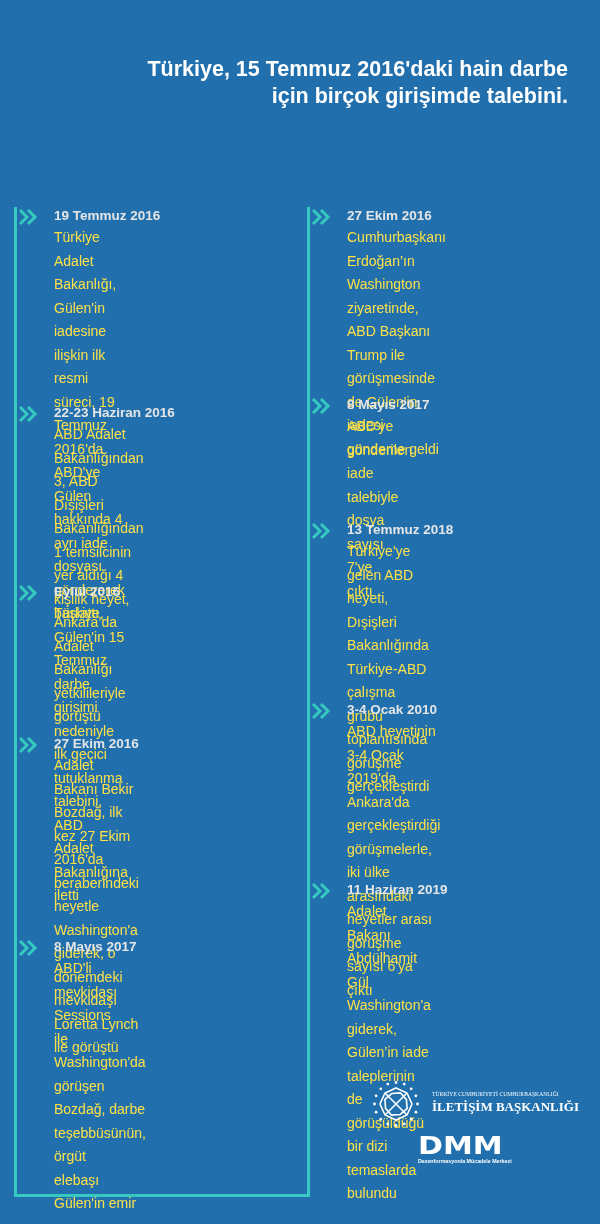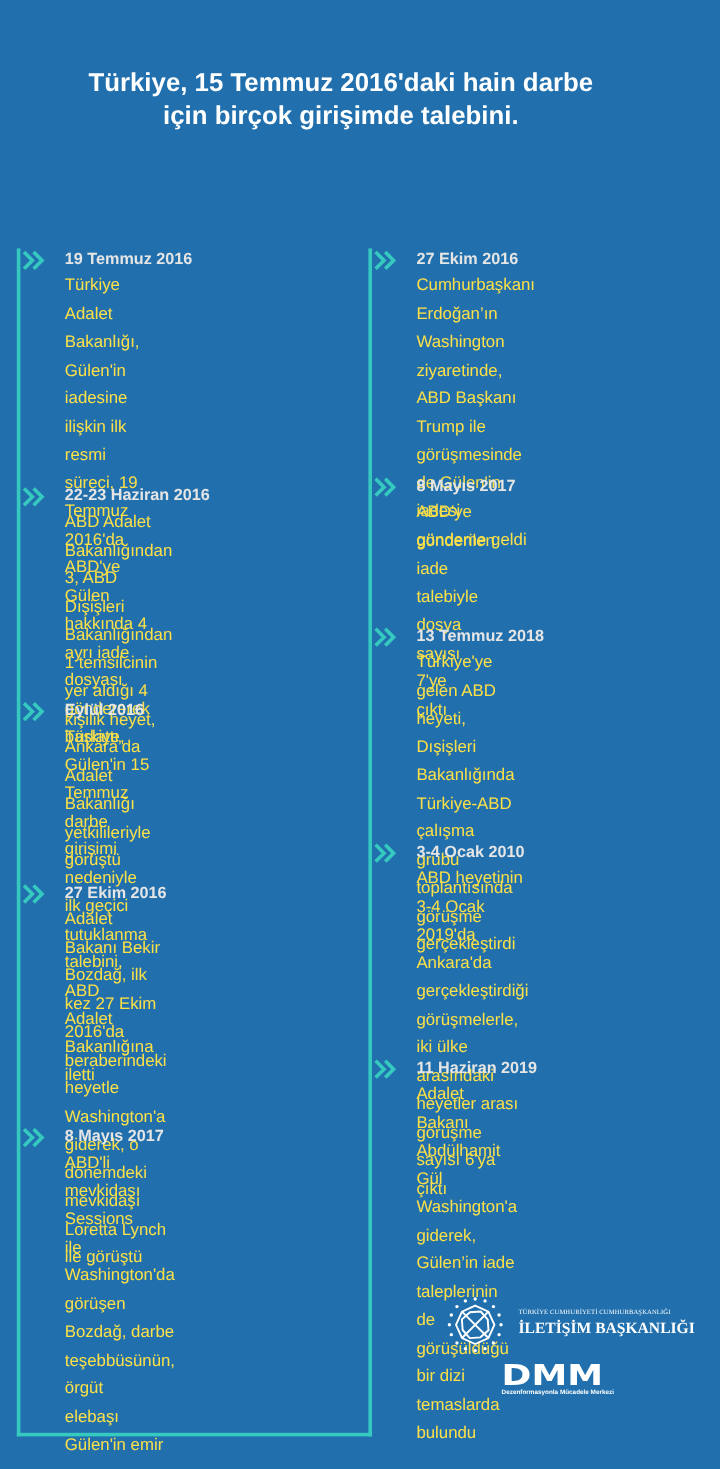--- a/index.html
+++ b/index.html
@@ -6,21 +6,21 @@
   body {
     width: 600px; height: 1224px;
     background: #2170ad;
     font-family: "Liberation Sans", sans-serif;
     color: #ffffff;
     position: relative;
     overflow: hidden;
   }
   .title {
     position: absolute; left: 0; top: 56px; width: 568px;
-    text-align: center;
+    text-align: right;
     font-weight: bold;
     font-size: 21.5px;
     line-height: 27px;
     color: #ffffff;
   }
   .title span { display: block; }
   
   .line-left {
     position: absolute; left: 14px; top: 207px; width: 3px; height: 990px;
     background: #36c9c0;

